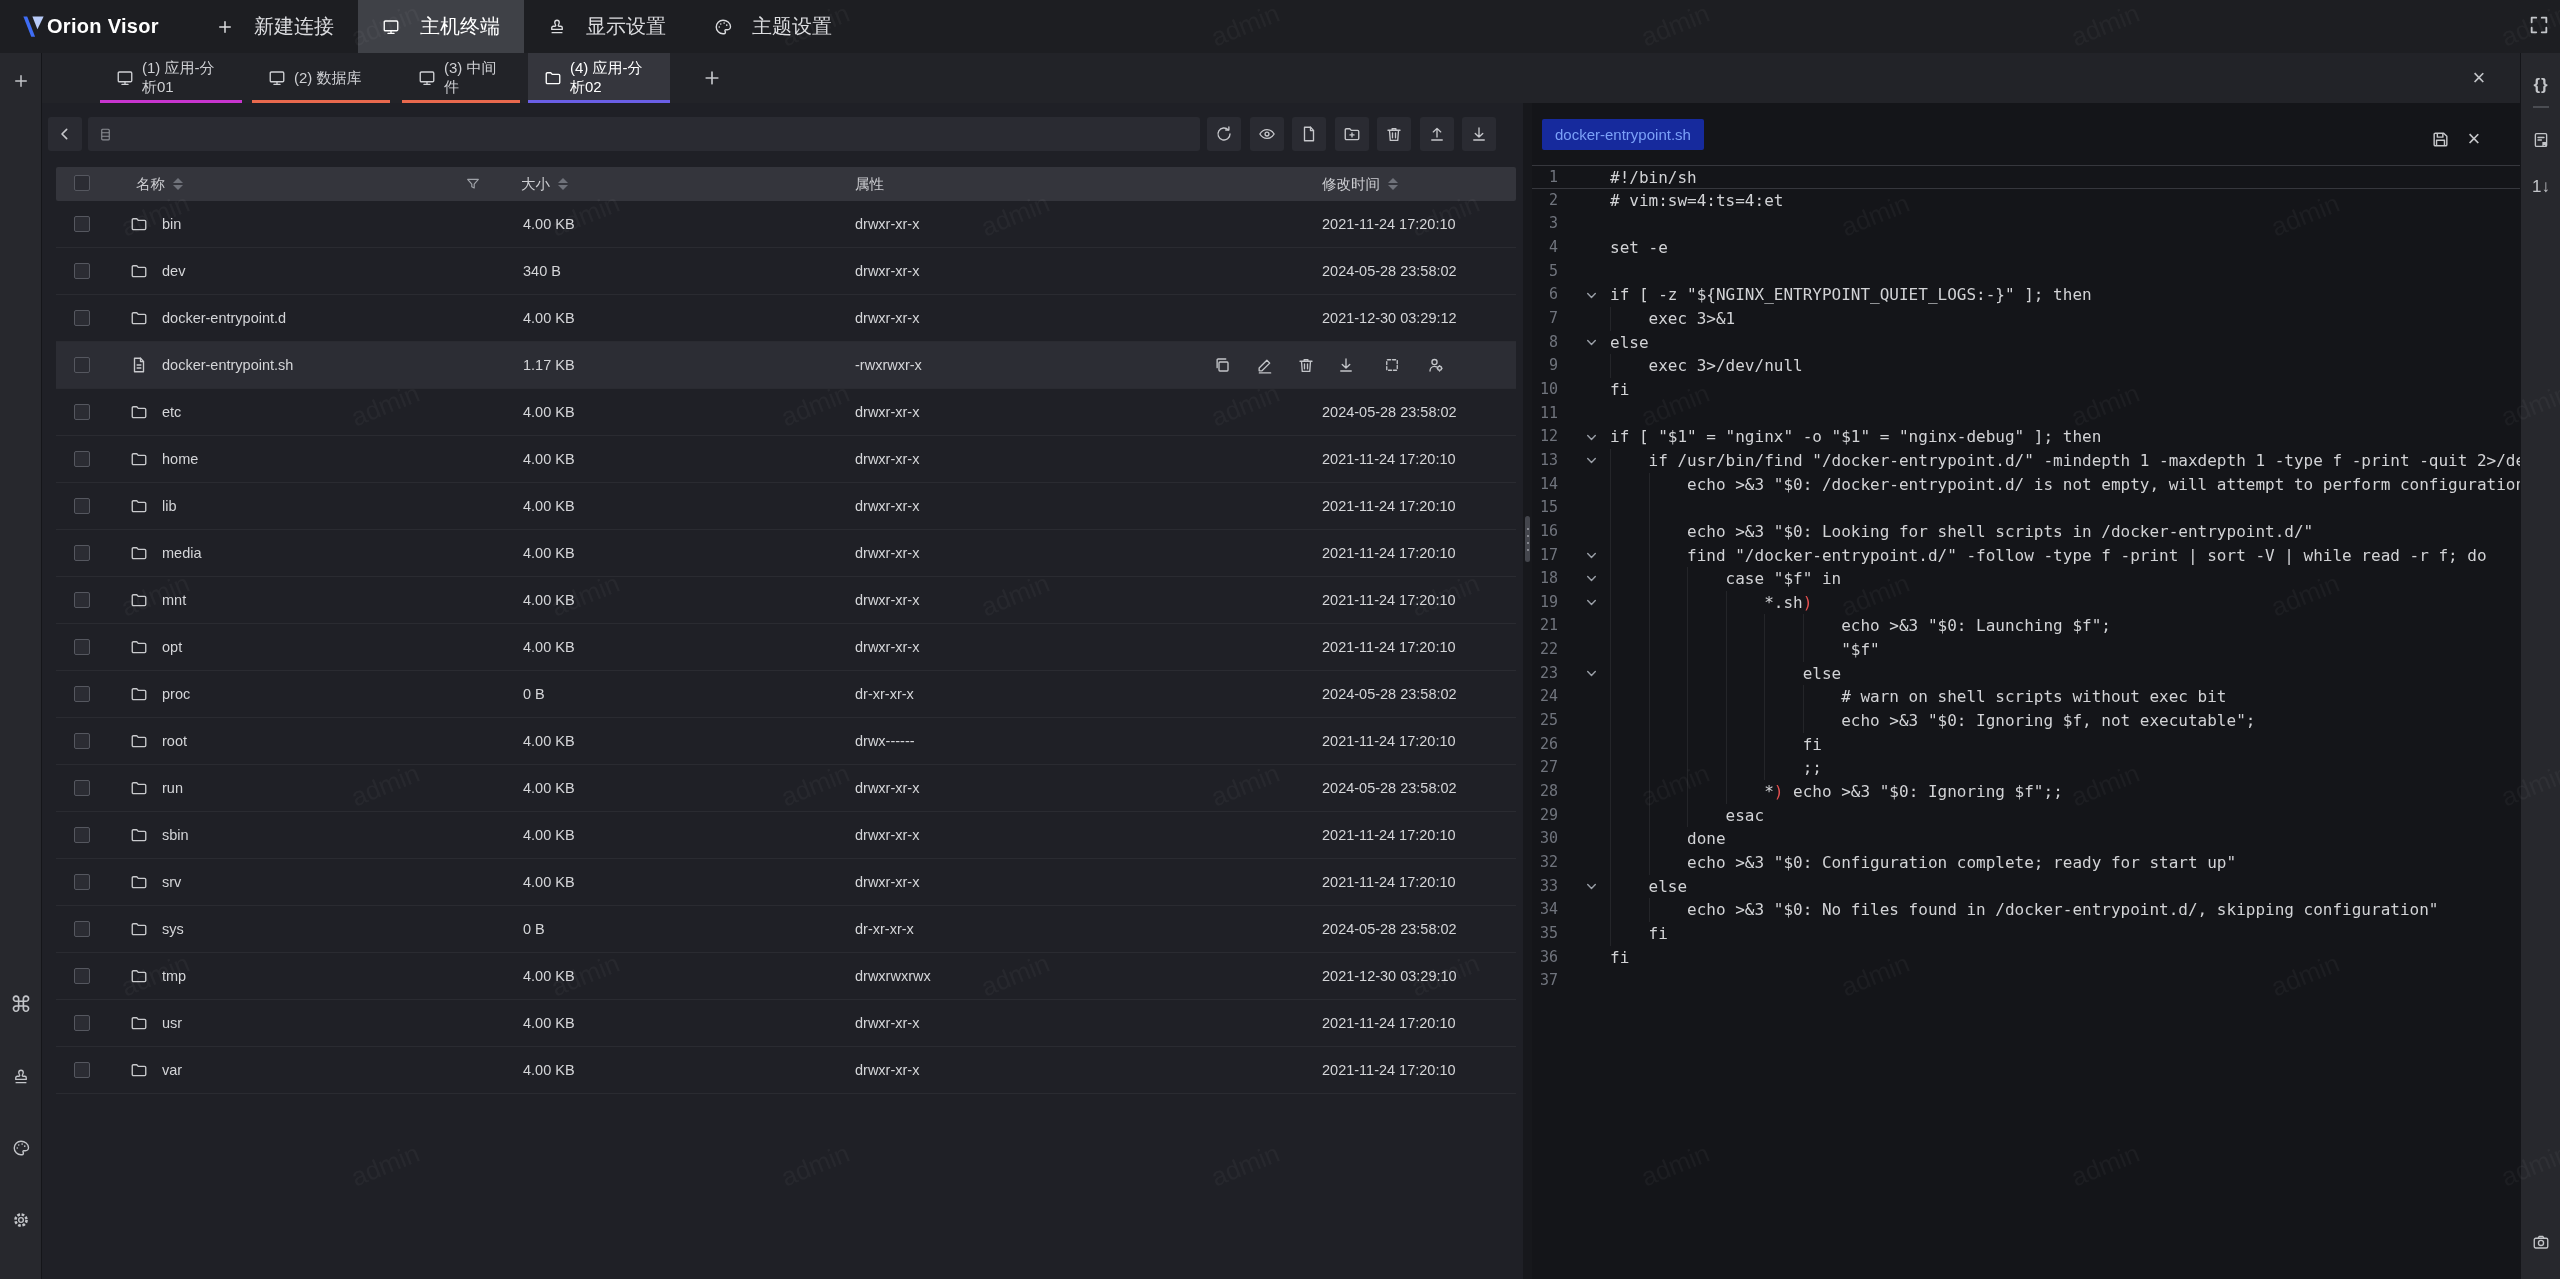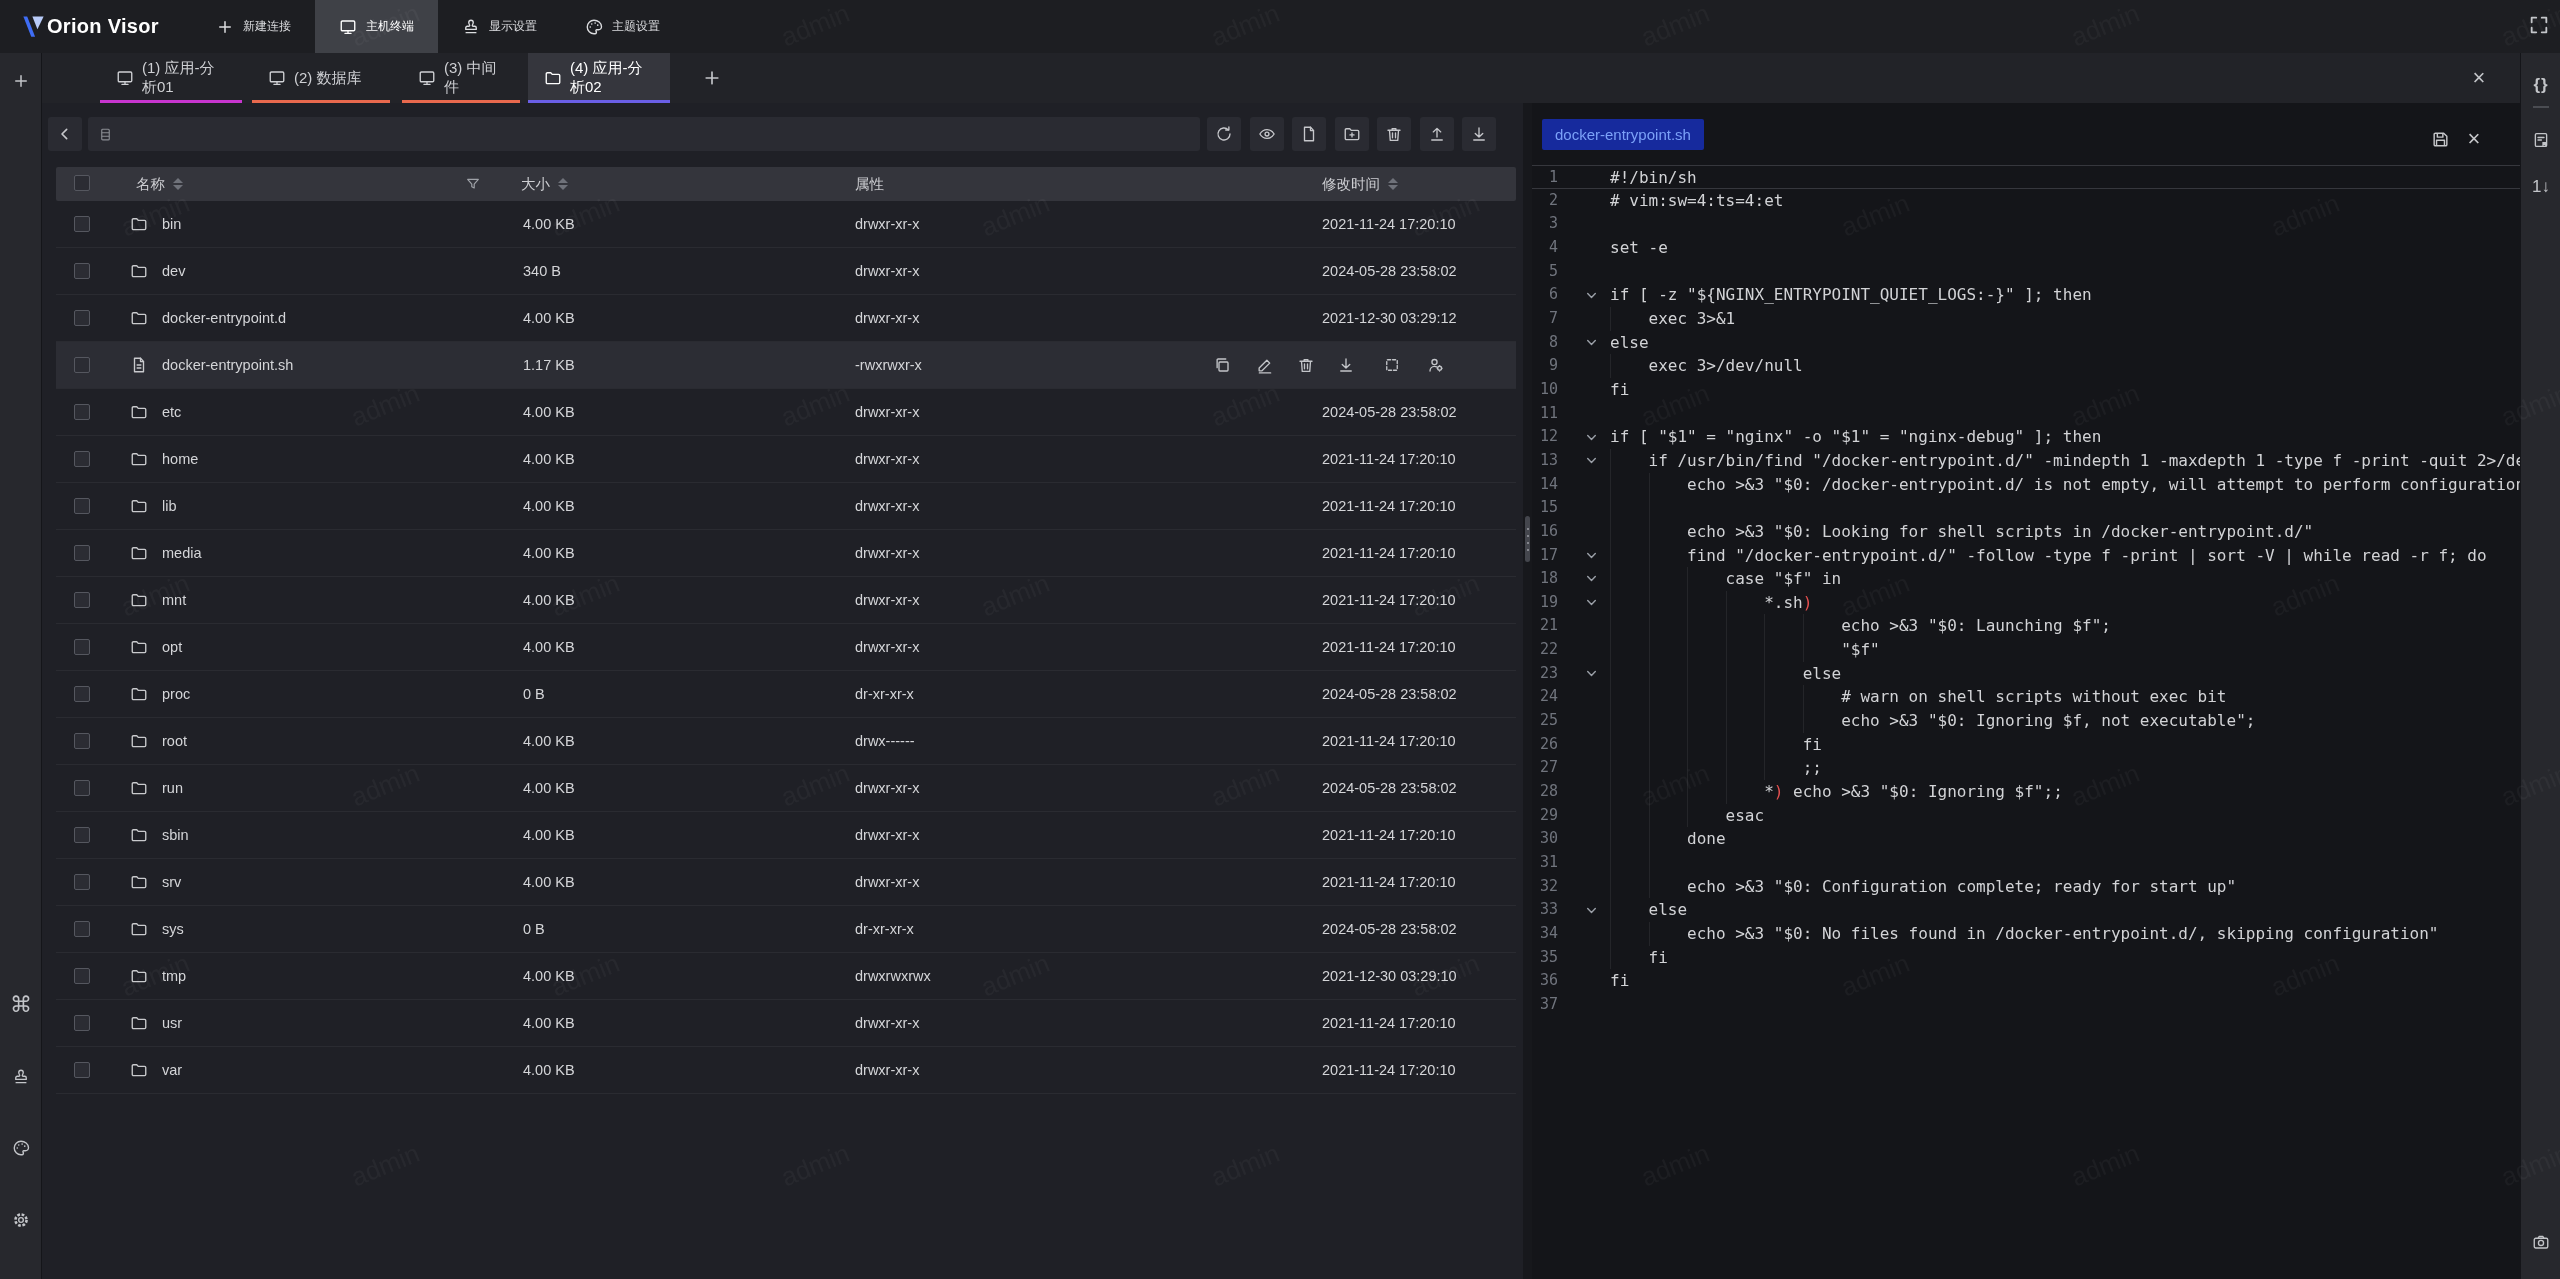--- a/index.html
+++ b/index.html
@@ -7,22 +7,22 @@
   .root { position:relative; width:2560px; height:1279px; overflow:hidden;
           background:#141519; font-family:"Liberation Sans", sans-serif; color:#d4d5d8; }
   svg { display:block; }
   .ic { color:#c3c5c9; }
 
   
   .navbar { position:absolute; left:0; top:0; width:2560px; height:53px; background:#1d1e22; z-index:5; }
   .logo-wrap { position:absolute; left:20px; top:13px; display:flex; align-items:center; gap:0; }
   .logo-title { font-size:20px; font-weight:bold; color:#ffffff; letter-spacing:.3px; }
   .nav-menu { position:absolute; left:192px; top:0; height:53px; display:flex; }
-  .nav-item { display:flex; align-items:center; gap:9px; padding:0 24px; height:53px;
-              font-size:12px; color:#dcdde0; cursor:pointer; }
+  .nav-item { display:flex; align-items:center; gap:20px; padding:0 24px; height:53px;
+              font-size:20px; color:#dcdde0; cursor:pointer; }
   .nav-item.active { background:#3f4147; color:#ffffff; }
   .nav-right { position:absolute; right:10px; top:14px; }
 
   
   .tabbar { position:absolute; left:42px; top:53px; width:2478px; height:50px; background:#222328; }
   .tab { position:absolute; top:0; height:50px; display:flex; align-items:center; gap:8px;
          padding:0 16px; font-size:15px; color:#cfd0d4; cursor:pointer; }
   .tab.active { background:#35363d; color:#ffffff; }
   .tab-underline { position:absolute; left:0; bottom:0; width:100%; height:3px; }
   .tab-plus { position:absolute; top:13px; width:24px; height:24px; display:flex;
@@ -868,26 +868,20 @@
           <span class="cl-guide" style="left: 116.548px;"></span>
           <span class="cl-guide" style="left: 155.096px;"></span>
           <span class="cl-num">29</span>
           <span class="cl-text"><span>            esac</span></span>
         </div>
         <div class="cl">
           <span class="cl-guide" style="left: 78px;"></span>
           <span class="cl-guide" style="left: 116.548px;"></span>
           <span class="cl-num">30</span>
           <span class="cl-text"><span>        done</span></span>
-        </div>
-        <div class="cl">
-          <span class="cl-guide" style="left: 78px;"></span>
-          <span class="cl-guide" style="left: 116.548px;"></span>
-          <span class="cl-num">31</span>
-          <span class="cl-text"><span></span></span>
         </div>
         <div class="cl">
           <span class="cl-guide" style="left: 78px;"></span>
           <span class="cl-guide" style="left: 116.548px;"></span>
           <span class="cl-num">32</span>
           <span class="cl-text"><span>        echo &gt;&amp;3 "$0: Configuration complete; ready for start up"</span></span>
         </div>
         <div class="cl">
           <span class="cl-guide" style="left: 78px;"></span>
           <span class="cl-num">33</span>

